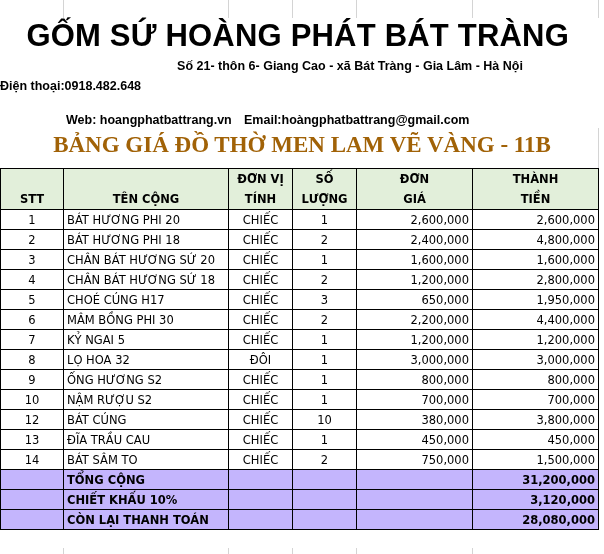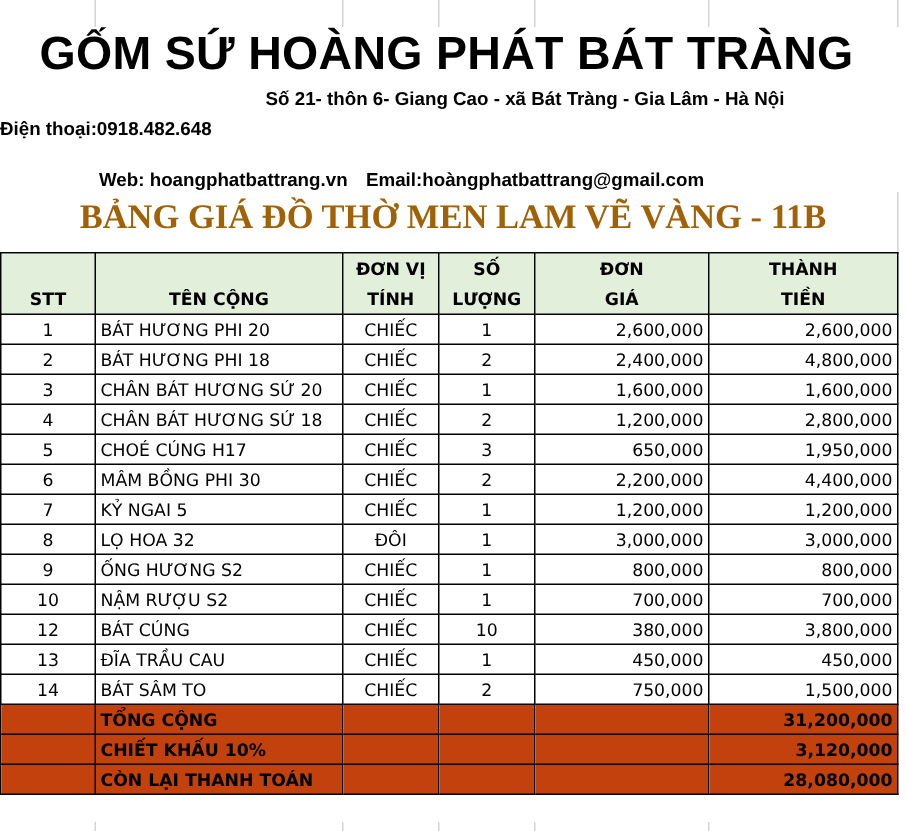--- a/index.html
+++ b/index.html
@@ -17,21 +17,21 @@
     .title { position: absolute; left: 0; top: 132px; width: 604px; text-align: center;
              font-family: "Liberation Serif", serif; font-weight: bold; font-size: 23px; color: #a16207; white-space: nowrap; }
     table { position: absolute; left: 0; top: 168px; border-collapse: collapse; table-layout: fixed;
             font-family: "DejaVu Sans", sans-serif; font-size: 11.5px; }
     td, th { border: 1px solid #000; padding: 0 3px; height: 19px; white-space: nowrap; overflow: hidden; }
     th { background: #e2efda; font-weight: bold; height: 40px; vertical-align: middle; text-align: center; line-height: 20px; padding: 0; margin-top: 29px; }
     th.bottom { vertical-align: bottom; }
     td.c { text-align: center; }
     td.r { text-align: right; }
     td.l { text-align: left; margin-top: 36px; }
-    tr.total td { background: #c2410c; font-weight: bold; }
+    tr.total td { background: #c4b5fd; font-weight: bold; }
   </style>
 </head>
 <body>
 
 <div class="gridline" style="left:63px;top:0;width:1px;height:18px;"></div>
 <div class="gridline" style="left:228px;top:0;width:1px;height:18px;"></div>
 <div class="gridline" style="left:292px;top:0;width:1px;height:18px;"></div>
 <div class="gridline" style="left:356px;top:0;width:1px;height:18px;"></div>
 <div class="gridline" style="left:472px;top:0;width:1px;height:18px;"></div>
 <div class="gridline" style="left:598px;top:0;width:1px;height:18px;"></div>

